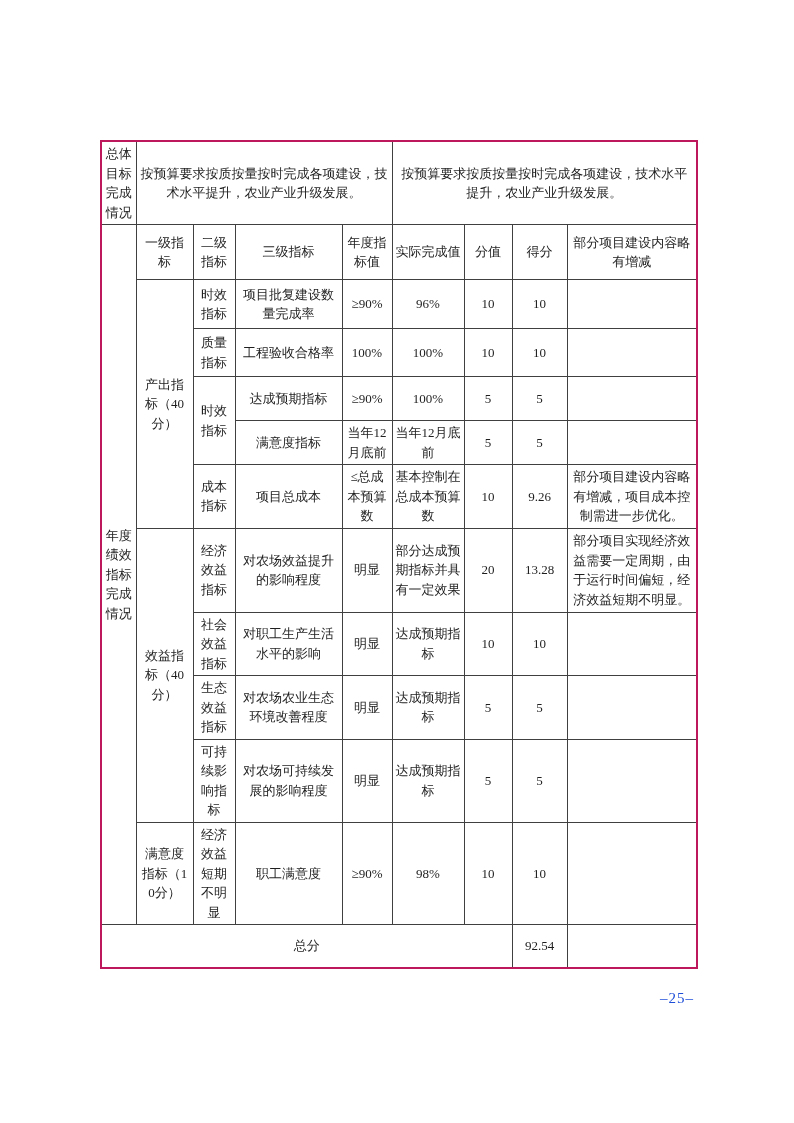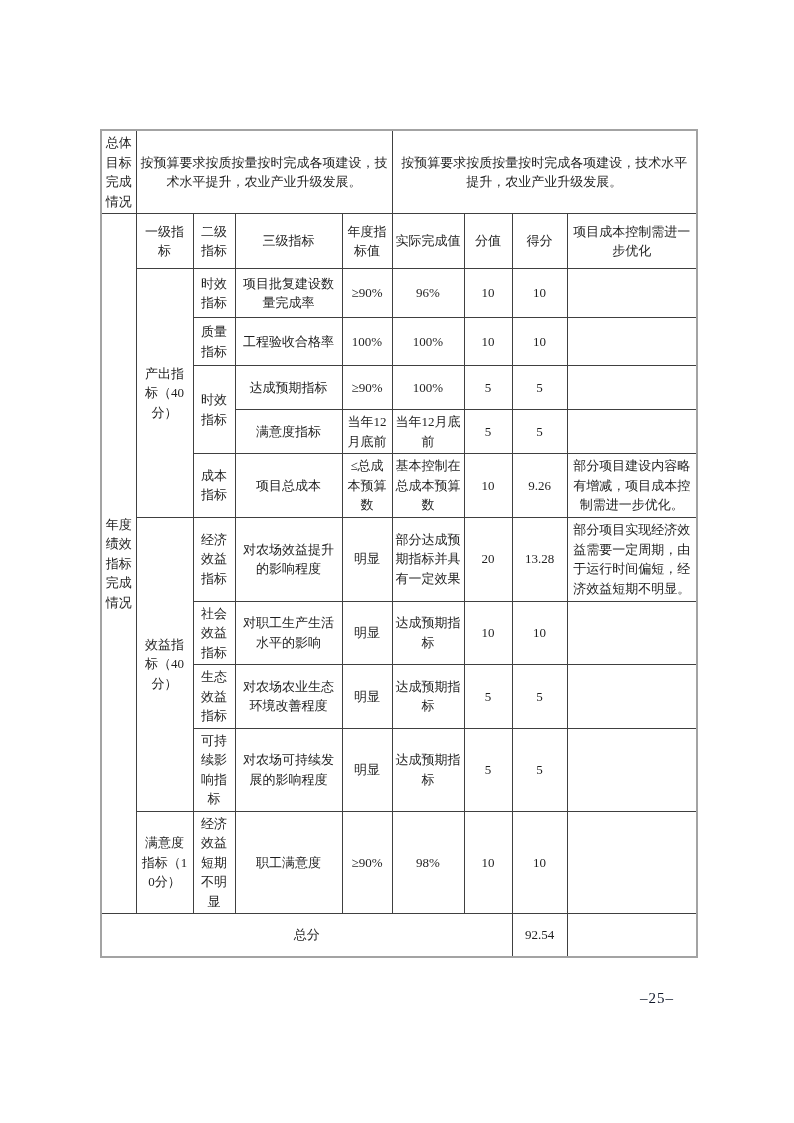--- a/index.html
+++ b/index.html
@@ -12,25 +12,25 @@
     position: relative;
     width: 794px;
     height: 1123px;
     margin: 0 auto;
     background: #ffffff;
     overflow: hidden;
   }
   table.perf {
     position: absolute;
     left: 100px;
-    top: 129px;
+    top: 140px;
     width: 596px;
     border-collapse: collapse;
     table-layout: fixed;
-    border: 2px solid #a3a3a3;
+    border: 2px solid #be185d;
     padding-left: 44px;
   }
   table.perf td, table.perf th {
     border: 1px solid #404040;
     font-size: 13px;
     font-weight: normal;
     text-align: center;
     vertical-align: middle;
     padding: 2px 3px;
     line-height: 1.5;
@@ -54,25 +54,25 @@
     text-align: left;
     font-size: 12.5px;
     line-height: 1.45;
     padding: 2px 4px;
     word-break: break-all;
     margin-top: 10px;
   }
   td.num { font-family: "Liberation Serif", "DejaVu Serif", serif; }
   .pagenum {
     position: absolute;
-    left: 640px;
+    left: 660px;
     top: 990px;
     font-size: 15px;
     letter-spacing: 1px;
-    color: #0f172a;
+    color: #1d4ed8;
   }
 </style>
 </head>
 <body>
 
 <div class="page">
 
   <table class="perf">
     <colgroup>
       <col style="width:35px">
@@ -95,21 +95,21 @@
 
     <tr style="height:55px">
       <td class="seclabel" rowspan="11">年度绩效指标完成情况</td>
       <td class="wrap">一级指标</td>
       <td class="wrap">二级指标</td>
       <td class="wrap">三级指标</td>
       <td class="wrap">年度指标值</td>
       <td class="wrap">实际完成值</td>
       <td class="wrap">分值</td>
       <td class="wrap">得分</td>
-      <td class="wrap">项目成本控制需进一步优化</td>
+      <td class="wrap">部分项目建设内容略有增减</td>
     </tr>
 
     <tr style="height:49px">
       <td class="wrap" rowspan="5">产出指标（40分）</td>
       <td class="wrap">时效指标</td>
       <td class="wrap">项目批复建设数量完成率</td>
       <td class="wrap">≥90%</td>
       <td class="wrap">96%</td>
       <td class="num">10</td>
       <td class="num">10</td>

